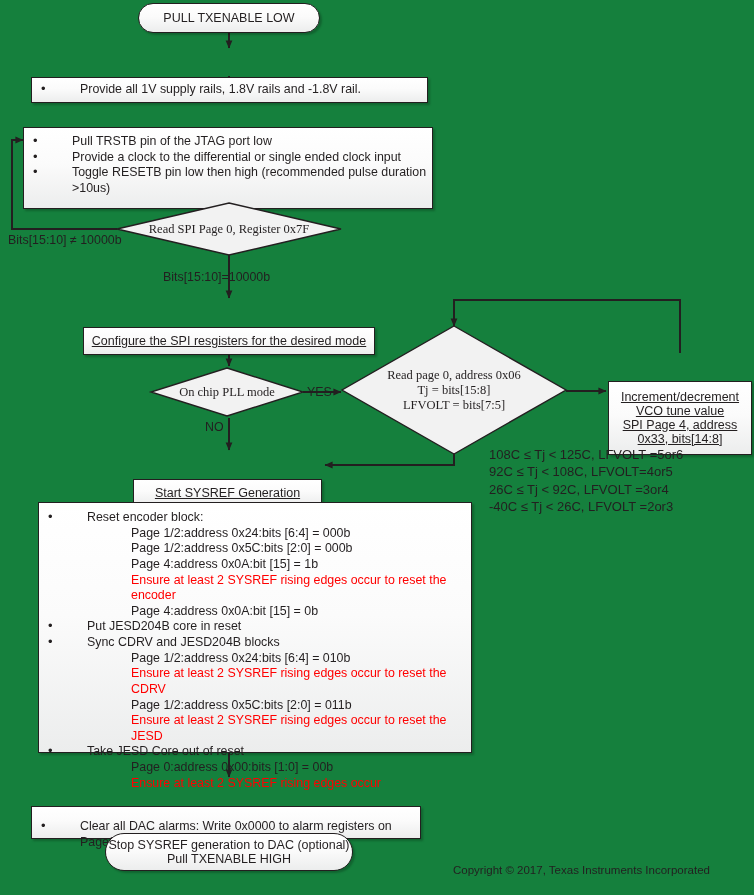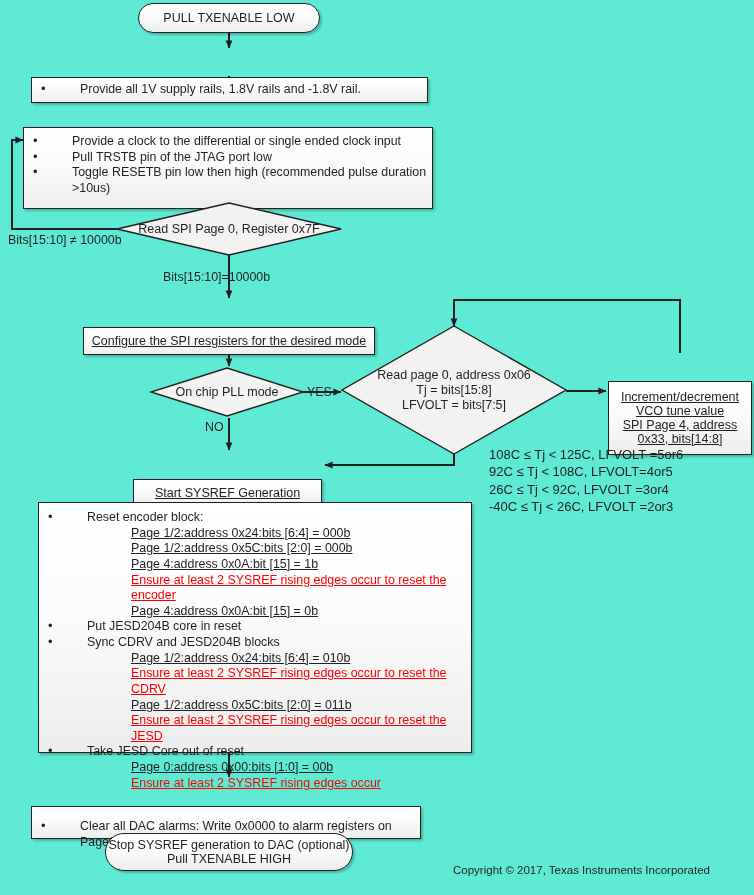--- a/index.html
+++ b/index.html
@@ -10,21 +10,21 @@
   }
   body {
     font-family: "Liberation Sans", sans-serif;
     color: #231f20;
   }
   #page {
     position: relative;
     width: 754px;
     height: 895px;
     overflow: hidden;
-    background: #5eead4;
+    background: #15803d;
   }
   #wires {
     position: absolute;
     left: 0;
     top: 0;
     width: 754px;
     height: 895px;
     pointer-events: none;
   }
 
@@ -75,21 +75,20 @@
   .bullets > li.bul::before {
     content: "\2022";
     position: absolute;
     left: 9px;
     top: -1px;
     font-size: 13px;
     line-height: 1.26;
   }
   .sub {
     padding-left: 92px !important;
-    text-decoration: underline;
   }
   .sub::before { content: none !important; }
   .warn { color: #ff0000; }
 
   
   .diamond {
     position: absolute;
     z-index: 2;
   }
   .diamond svg {
@@ -105,20 +104,21 @@
     width: 100%;
     height: 100%;
     display: flex;
     flex-direction: column;
     align-items: center;
     justify-content: center;
     text-align: center;
     font-size: 12.5px;
     line-height: 1.2;
     z-index: 3;
+    font-family: Liberation Serif, serif;
   }
 
   
   .flabel {
     position: absolute;
     font-size: 12.4px;
     line-height: 1.28;
     white-space: pre;
     z-index: 3;
   }
@@ -183,22 +183,22 @@
   </div>
 
   <div class="node proc" style="left:31px; top:50px; width:397px; height:26px;">
     <ul class="bullets">
       <li class="bul">Provide all 1V supply rails, 1.8V rails and -1.8V rail.</li>
     </ul>
   </div>
 
   <div class="node proc" style="left:23px; top:100px; width:410px; height:82px; padding:6px 0 0 0; align-items:flex-start;">
     <ul class="bullets">
+      <li class="bul">Pull TRSTB pin of the JTAG port low</li>
       <li class="bul">Provide a clock to the differential or single ended clock input</li>
-      <li class="bul">Pull TRSTB pin of the JTAG port low</li>
       <li class="bul">Toggle RESETB pin low then high (recommended pulse duration &gt;10us)</li>
     </ul>
   </div>
 
   <div class="diamond" style="left:117px; top:203px; width:224px; height:52px;">
     <svg width="224" height="52" viewBox="0 0 224 52">
       <polygon points="112,0 224,26 112,52 0,26" fill="#f2f2f2" stroke="#231f20" stroke-width="1.4"></polygon>
     </svg>
     <div class="dlabel">
       <span>Read SPI Page 0, Register 0x7F</span>

